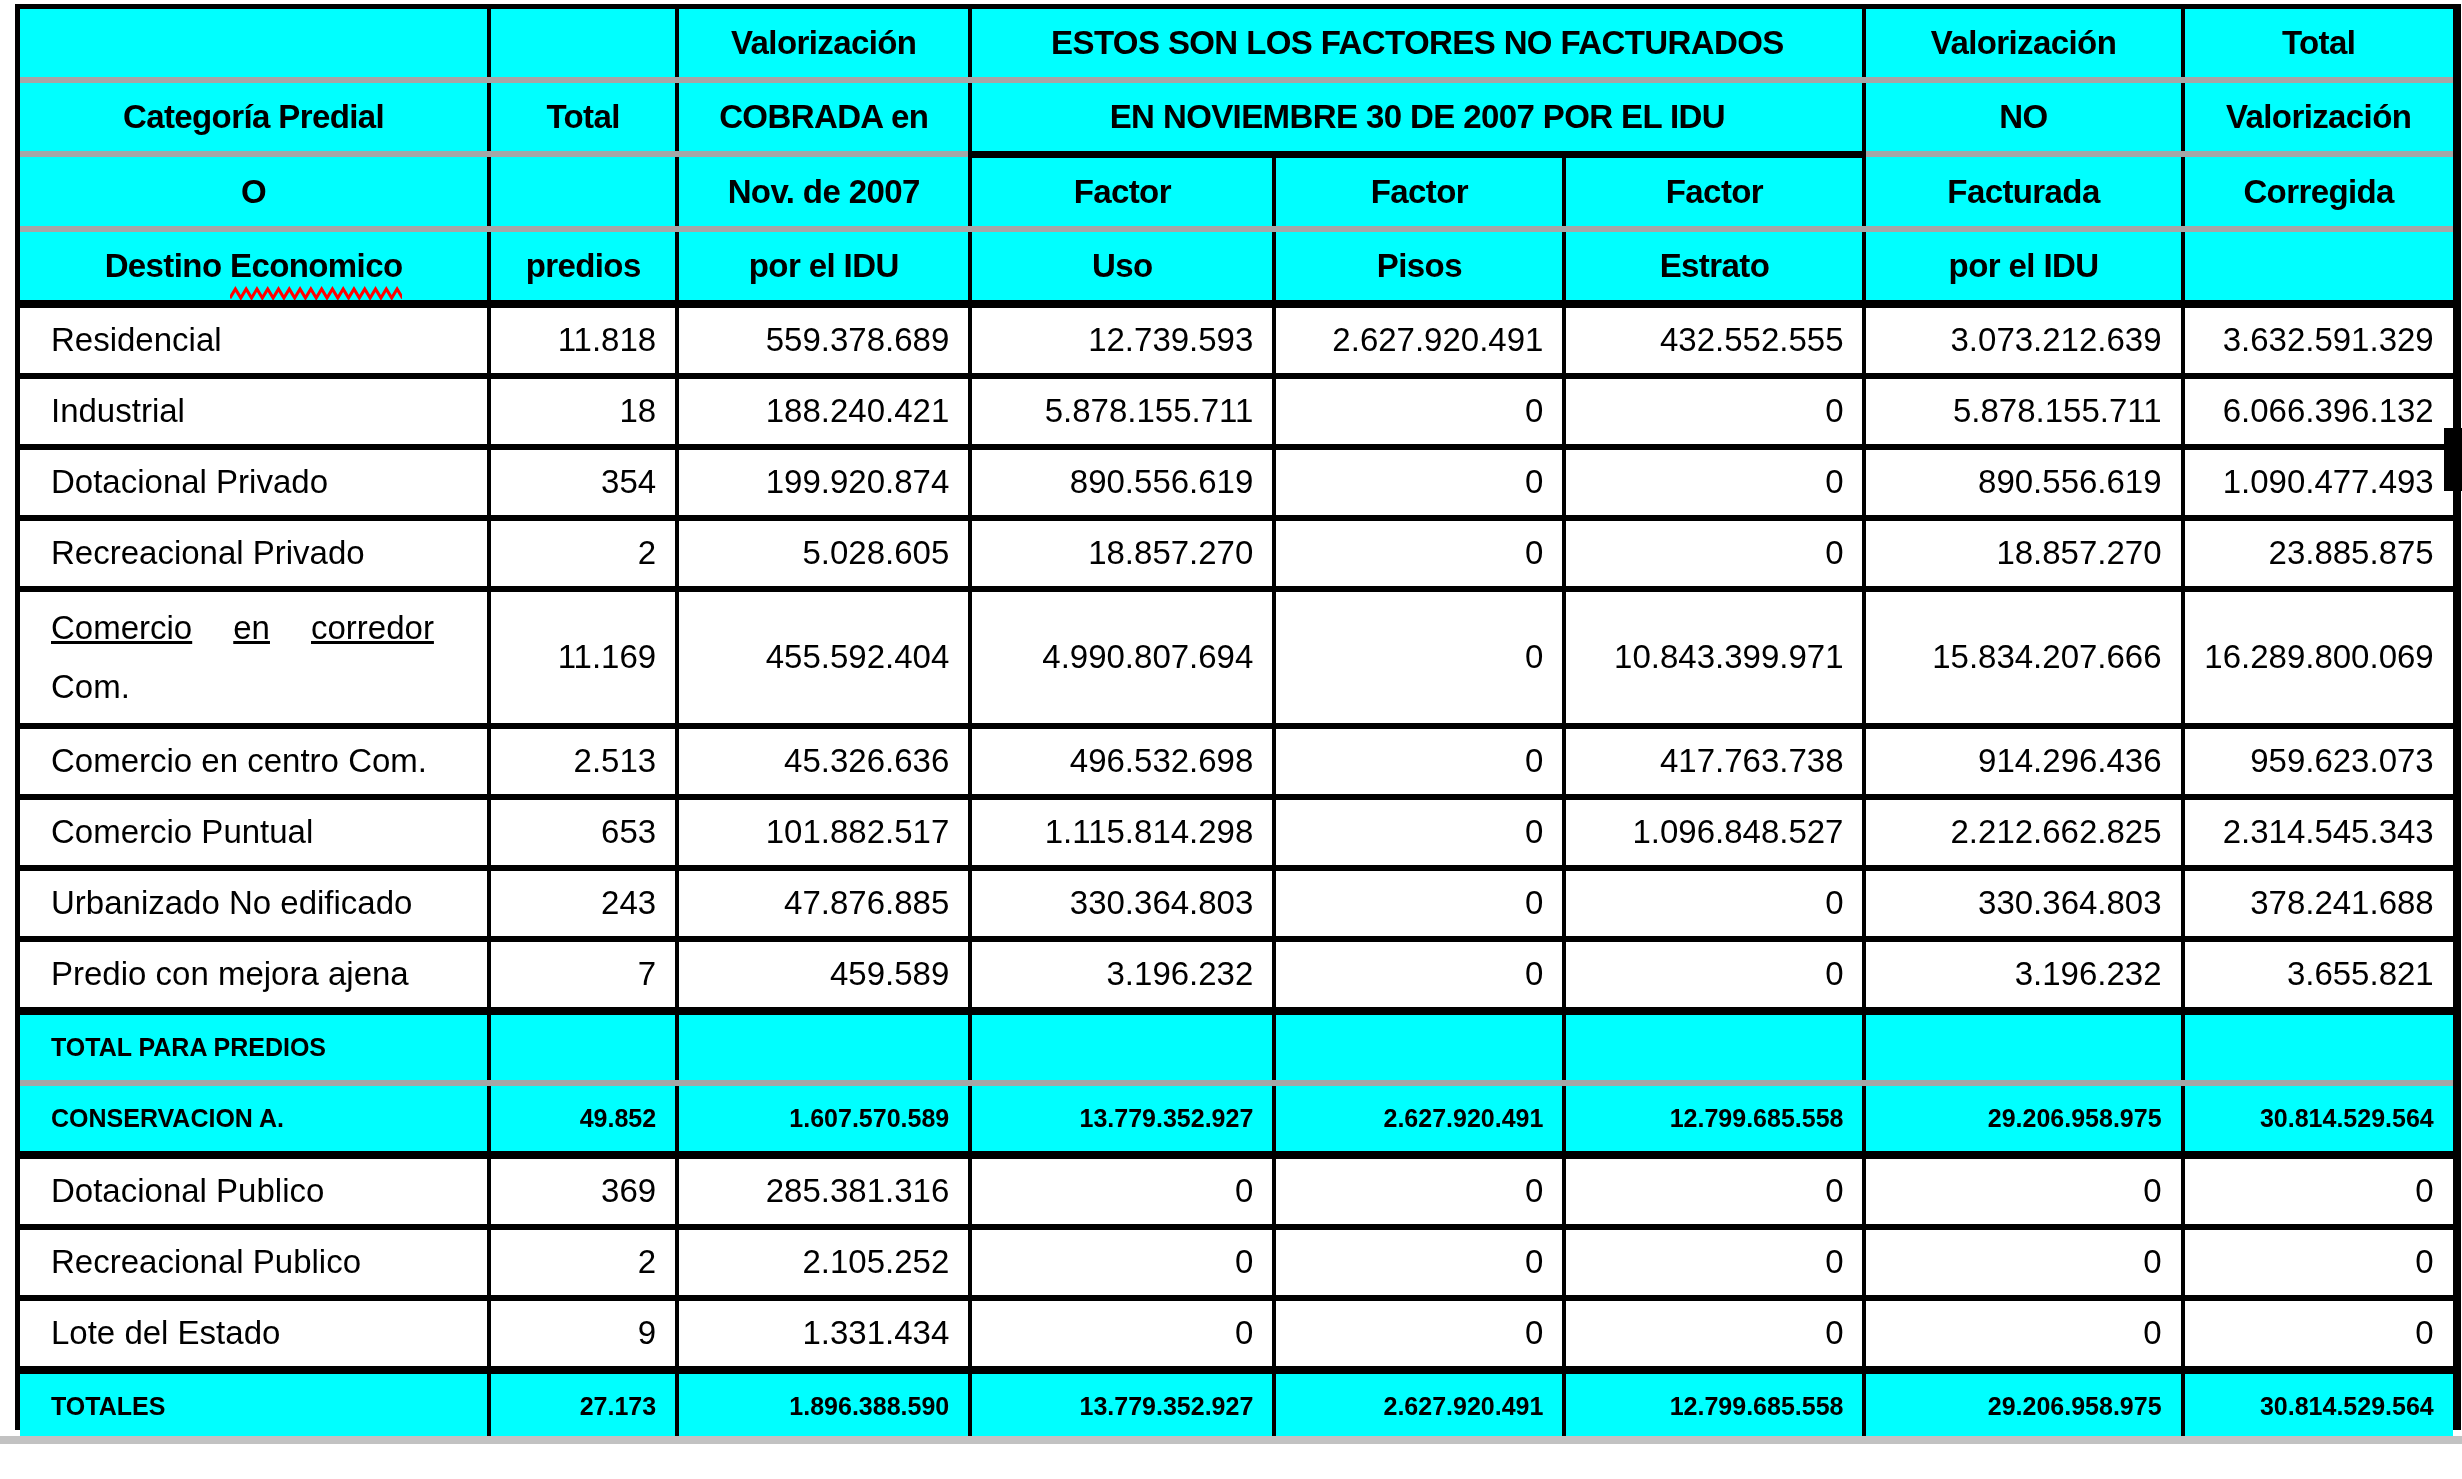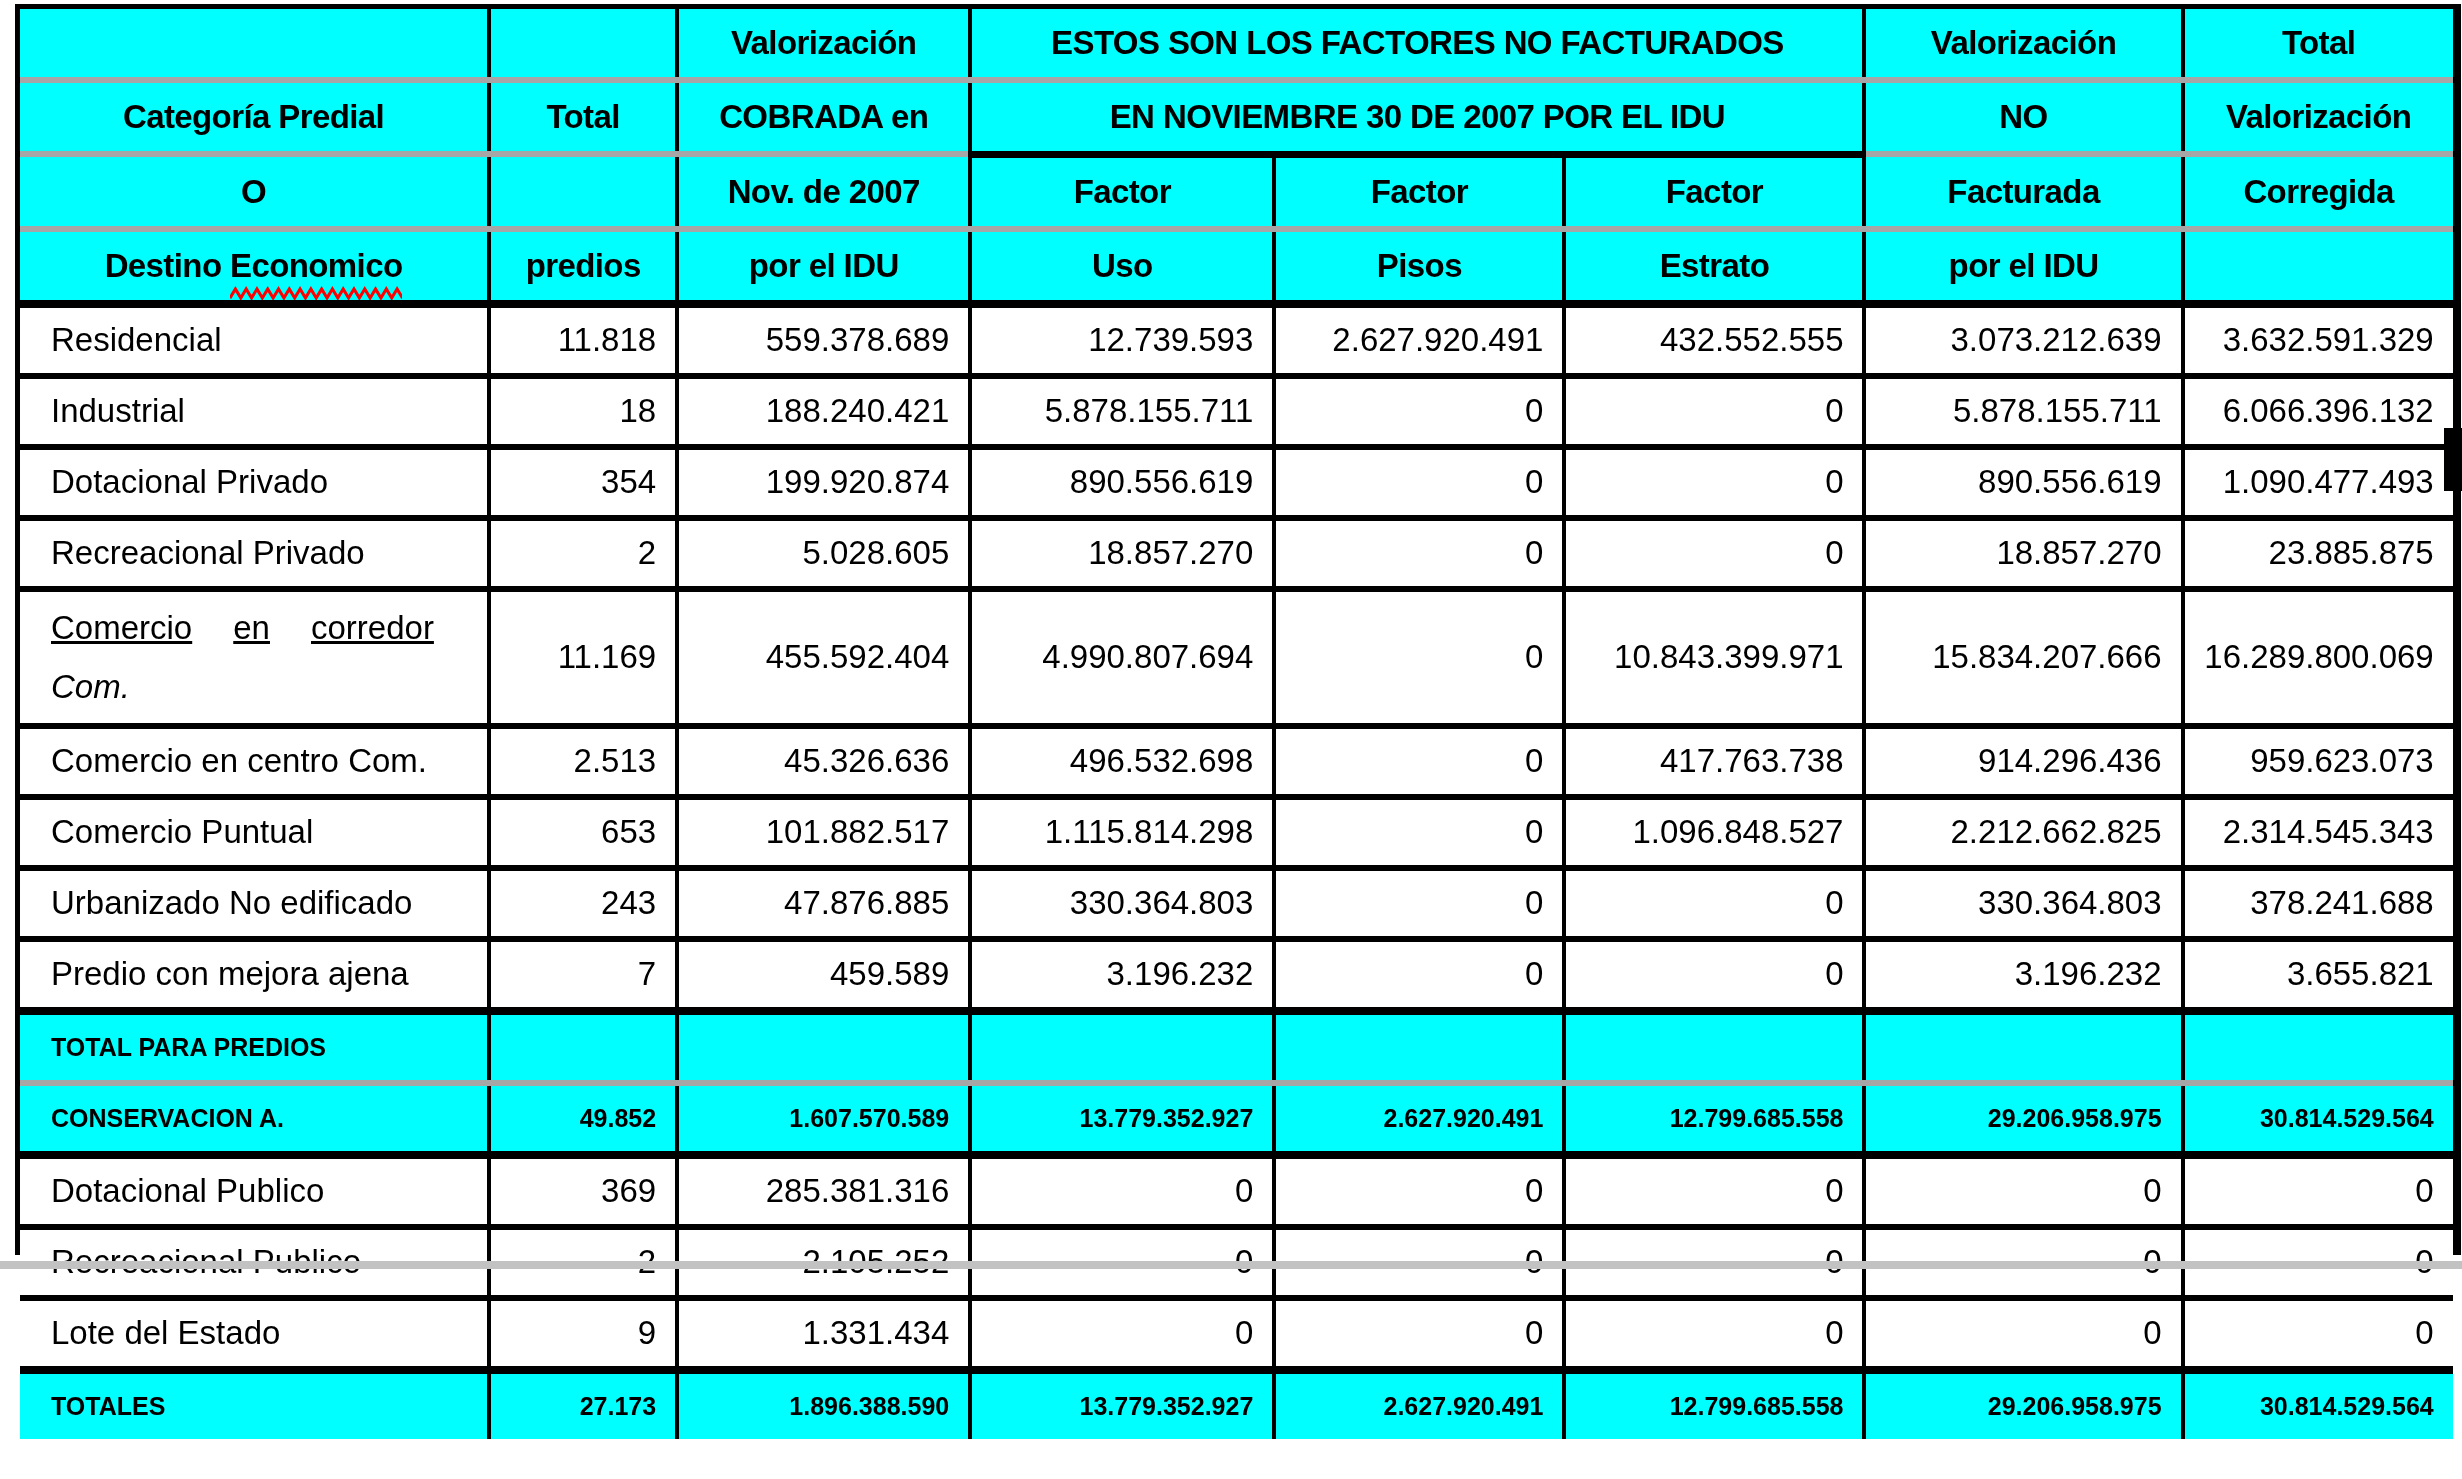--- a/index.html
+++ b/index.html
@@ -1,17 +1,17 @@
 <!DOCTYPE html>
 <html style="font-size:10px"><head>
 <meta charset="utf-8">
 <style>
   html,body{margin:0;padding:0;background:#ffffff;width:2462px;height:1480px;overflow:hidden;
     font-family:"Liberation Sans","DejaVu Sans",sans-serif;}
-  #canvas{position:relative;width:2462px;height:1269px;background:#ffffff;}
+  #canvas{position:relative;width:2462px;height:1444px;background:#ffffff;}
   #tablewrap{position:absolute;left:15px;top:3.8px;right:1.3px;bottom:14px;
     border:5.7px solid #000;border-right-width:8.8px;border-bottom-width:7px;background:#fff;}
   table{border-collapse:collapse;table-layout:fixed;width:100%;height:100%;}
   col.c1{width:469px}col.c2{width:188px}col.c3{width:293px}col.c4{width:304px}
   col.c5{width:290px}col.c6{width:300px}col.c7{width:318px}col.c8{width:270px}
   td{overflow:hidden;white-space:nowrap;}
   
   thead td{background:#00ffff;font-weight:bold;text-align:center;vertical-align:middle;
     font-size:33px;letter-spacing:-0.6px;border-left:4.4px solid #000;
     border-bottom:6.3px solid #a6a6a6;height:66px;}
@@ -23,21 +23,21 @@
     border-top:6.3px solid #000;vertical-align:middle;height:63px;}
   tbody td:first-child{border-left:none;}
   tbody tr:first-child td{border-top:none;}
   td.lbl{text-align:left;padding-left:31px;}
   td.num{text-align:right;padding-right:19px;}
   tbody tr.total td{background:#00ffff;font-weight:bold;font-size:25px;margin-left:6px;}
   tbody tr.tall td{height:129px;}
   tbody td.sep-thick{border-top:8.8px solid #000;}
   tbody td.sep-gray{border-top:6.3px solid #a6a6a6;}
   .jline{display:flex;justify-content:space-between;width:88%;text-decoration:underline;}
-  .lbl-line2{margin-top:21px;font-style:italic;}
+  .lbl-line2{margin-top:21px;}
   .squiggle-wrap{position:relative;display:inline-block;}
   .squiggle-wrap svg{position:absolute;left:0;right:0;bottom:-16.4px;width:100%;height:15px;}
   #right-knob{position:absolute;top:428px;right:0;width:17.7px;height:63px;background:#000;}
   #bottom-strip{position:absolute;left:0;bottom:0;width:100%;height:7.6px;background:#c2c2c2;}
 </style>
 </head>
 <body>
 
 <div id="canvas">
   <div id="tablewrap">

